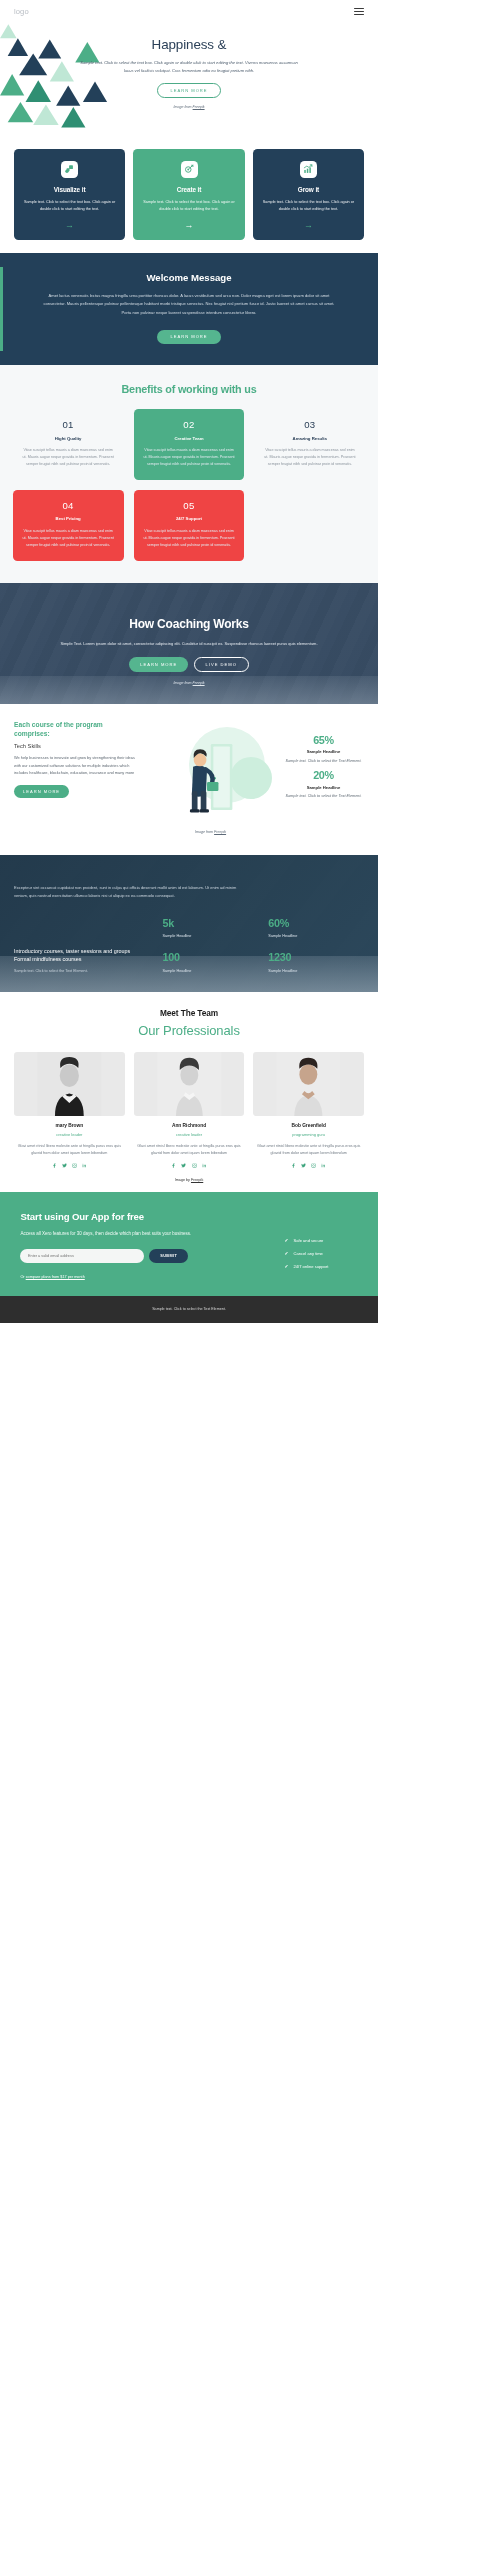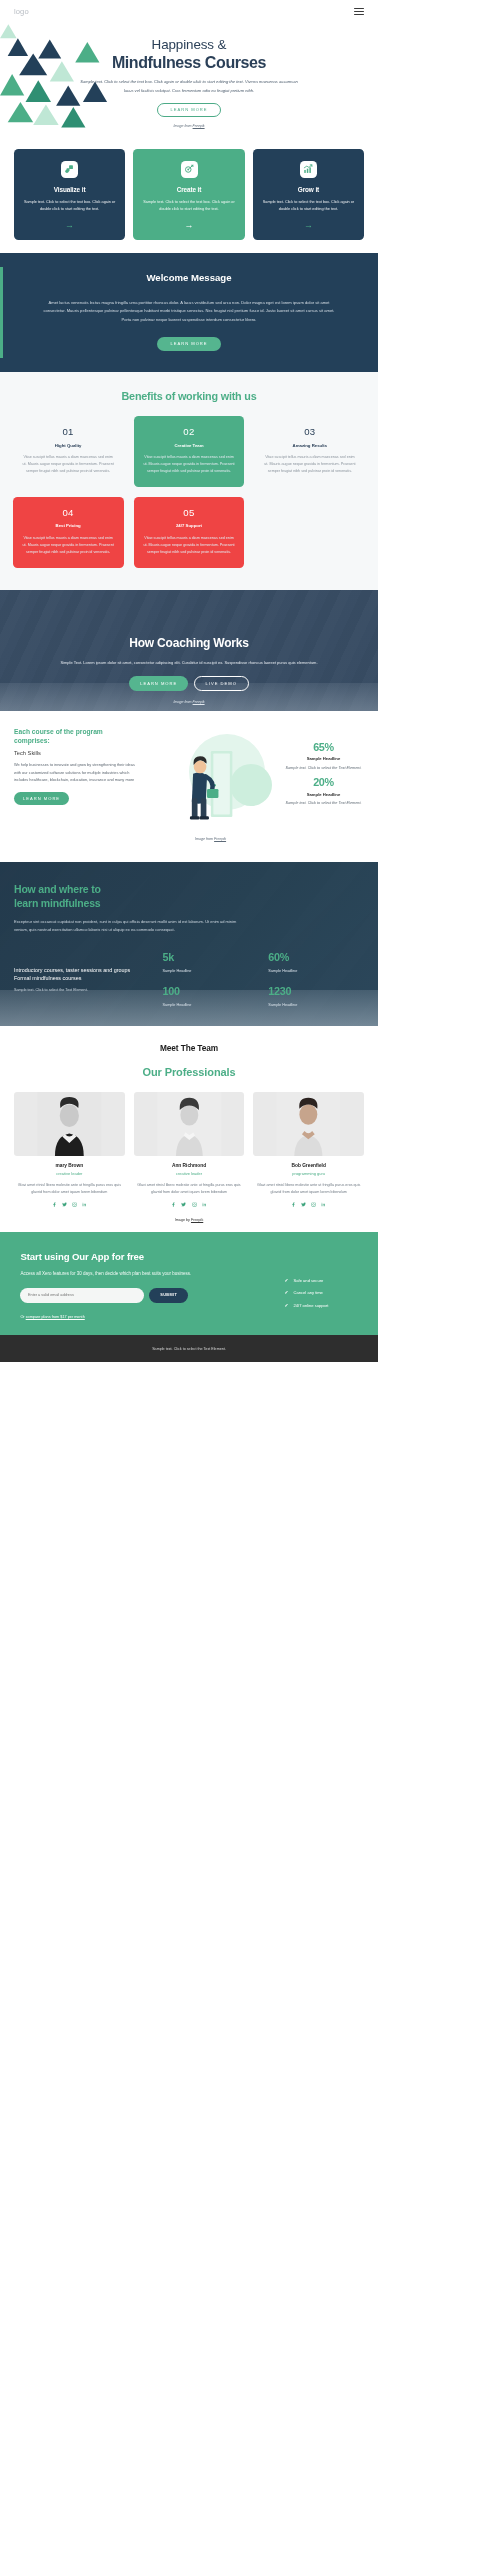--- a/index.html
+++ b/index.html
@@ -31,21 +31,21 @@
   .fic{width:17px;height:17px;background:#fff;border-radius:4.5px;margin:0 auto 8.3px;display:flex;align-items:center;justify-content:center}
   .fic svg{width:10.2px;height:10.2px}
   .fcard h3{font-size:6.4px;font-weight:700;margin-bottom:6.4px;letter-spacing:-0.1px}
   .fcard p{font-size:3.8px;line-height:1.85;opacity:.92}
   .arrow{margin-top:7.6px;font-size:9px;color:#4cae87;line-height:1}
   .fcard.green .arrow{color:#fff}
 
   
   .welcome{background:#234059;color:#fff;text-align:center;padding:19px 12.7px 21.7px;position:relative}
   .welcome:before{content:"";position:absolute;left:0;top:14px;bottom:14px;width:2.5px;background:#4cae87}
-  .welcome h2{font-size:9.6px;font-weight:700;margin-bottom:16px}
+  .welcome h2{font-size:9.6px;font-weight:700;margin-bottom:9px}
   .welcome p{width:300px;margin:0 auto;font-size:4.1px;line-height:2.15;color:#d6dee6}
   .btn-green{background:#55b58f;color:#fff;padding:4.5px 13.4px;margin-top:11.5px}
 
   
   .benefits{background:#f6f8f9;padding:18px 12.7px 21.7px}
   .benefits h2{text-align:center;font-size:10.8px;font-weight:700;color:#4cae87;margin-bottom:14px;letter-spacing:-0.2px}
   .bgrid{display:grid;grid-template-columns:repeat(3,1fr);gap:10px}
   .bcard{border-radius:4.5px;padding:10.2px 8.3px 11.5px;text-align:center;background:transparent}
   .bcard.green{background:#4cae87;color:#fff}
   .bcard.dark{background:#ef4444;color:#fff}
@@ -55,21 +55,21 @@
   .bcard.green .btitle,.bcard.dark .btitle{color:#fff}
   .bdesc{font-size:3.7px;line-height:1.95;color:#8b949d}
   .bcard.green .bdesc,.bcard.dark .bdesc{color:#e3eaf0}
 
   
   .coaching{position:relative;height:121px;background:#3d5066;overflow:hidden;text-align:center;color:#fff}
   .coach-bg{position:absolute;inset:0;background:
      linear-gradient(160deg,rgba(47,68,92,.82),rgba(47,68,92,.86)),
      repeating-linear-gradient(115deg,#6f7e90 0 9px,#61707f 9px 19px,#7d8b9b 19px 29px);}
   .coach-bg:after{content:"";position:absolute;left:0;right:0;bottom:0;height:28px;background:linear-gradient(180deg,rgba(140,155,170,.18),rgba(175,188,200,.40))}
-  .coach-inner{position:relative;z-index:5;padding-top:46px}
+  .coach-inner{position:relative;z-index:5;padding-top:34px}
   .coaching h2{font-size:12px;font-weight:700;letter-spacing:-0.2px}
   .coaching p{width:268px;margin:9px auto 0;font-size:4px;line-height:2;color:#e5eaf0}
   .coach-btns{margin-top:9.6px;display:flex;gap:5.7px;justify-content:center}
   .btn-green2{background:#55b58f;color:#fff;padding:4.5px 10.8px}
   .btn-outline-white{border:0.9px solid #fff;color:#fff;padding:3.8px 10.8px}
   .coaching .credit{color:#e2e8ee;margin-top:9px;position:relative;z-index:5}
 
   
   .program{background:#fff;padding:16.6px 14px 16.6px;display:flex;gap:9px;align-items:flex-start}
   .pg-left{width:124px}
@@ -90,32 +90,32 @@
 
   
   .mind{position:relative;background:#233a4c;color:#fff;padding:21.7px 14px 19px;overflow:hidden}
   .mind-bg{position:absolute;inset:0;background:
      linear-gradient(135deg,rgba(35,58,76,.97) 0%,rgba(40,66,84,.93) 55%,rgba(44,72,92,.95) 100%),
      repeating-linear-gradient(128deg,rgba(255,255,255,.05) 0 19px,rgba(255,255,255,0) 19px 54px);}
   .mind-bg:after{content:"";position:absolute;left:0;right:0;bottom:0;height:36px;background:linear-gradient(180deg,rgba(150,166,180,.25),rgba(186,199,210,.5));}
   .mind-in{position:relative;z-index:5}
   .mind h2{font-size:10.5px;font-weight:700;color:#4cae87;line-height:1.3;letter-spacing:-0.2px}
   .mind>.mind-in>p.lead{width:229px;font-size:4px;line-height:2;color:#ccd6df;margin-top:7.6px}
-  .mind-row{display:flex;gap:11.5px;margin-top:16.6px;align-items:center}
+  .mind-row{display:flex;gap:11.5px;margin-top:16.6px;align-items:flex-end}
   .mind-left{width:137px}
   .mind-left h4{font-size:5.4px;font-weight:400;color:#fff;line-height:1.5}
   .mind-left .small{font-size:3.7px;color:#c9d3dc;margin-top:5.7px}
   .mind-stats{flex:1;display:grid;grid-template-columns:1fr 1fr;gap:12.7px 10.2px}
   .mnum{font-size:10.8px;font-weight:700;color:#4cae87;letter-spacing:-0.3px}
   .mlab{font-size:3.8px;color:#d8e1e9;margin-top:5.7px}
 
   
   .team{background:#fff;padding:16.6px 14px 10.2px;text-align:center}
   .team h2{font-size:8.3px;font-weight:700;color:#1b1b1b;letter-spacing:-0.1px}
-  .team h3{font-size:11px;font-weight:700;color:#4cae87;margin-top:13px;letter-spacing:-0.1px}
+  .team h3{font-size:13px;font-weight:400;color:#4cae87;margin-top:5px;letter-spacing:-0.1px}
   .tgrid{display:flex;gap:9px;margin-top:14px}
   .tcard{flex:1;text-align:center}
   .tphoto{width:100%;height:64px;border-radius:3.2px;overflow:hidden;position:relative;background:#e9e9e9}
   .tcard h4{font-size:4.8px;font-weight:700;color:#1b1b1b;margin-top:7px}
   .trole{font-size:4px;color:#4cae87;margin-top:3.8px}
   .tdesc{font-size:3.7px;color:#707a84;line-height:1.95;margin-top:5.7px}
   .tsoc{display:flex;gap:5.1px;justify-content:center;margin-top:5.7px;color:#3fa57e}
   .tsoc svg{width:5.1px;height:5.1px;fill:#3fa57e}
   .team .credit{margin-top:10.2px;font-style:normal;color:#333;font-size:3.7px}
 
@@ -176,21 +176,20 @@
         <polygon points="640,118 680,118 660,86" fill="#2f8f73"></polygon>
         <polygon points="710,140 748,140 729,108" fill="#bfe7d5"></polygon>
         <polygon points="664,150 704,150 684,118" fill="#234059"></polygon>
         <polygon points="700,178 738,178 719,146" fill="#234059"></polygon>
         <polygon points="726,92 750,92 738,70" fill="#2f8f73"></polygon>
       </g>
     </svg>
     <div class="hero-inner">
       <h1>
         <span>Happiness &amp;</span>
-        <b>Mindfulness Courses</b>
       </h1>
       <p>Sample text. Click to select the text box. Click again or double click to start editing the text. Viverra maecenas accumsan lacus vel facilisis volutpat. Cras fermentum odio eu feugiat pretium nibh.</p>
       <a class="btn btn-outline-green">LEARN MORE</a>
       <div class="credit">
         <span>Image from </span><u>Freepik</u>
       </div>
     </div>
   </div>
 
   <div class="features">
@@ -324,24 +323,20 @@
         <div class="stat-pct">20%</div>
         <div class="stat-h">Sample Headline</div>
         <div class="stat-p">Sample text. Click to select the Text Element.</div>
       </div>
     </div>
   </div>
 
   <div class="mind">
     <div class="mind-bg"></div>
     <div class="mind-in">
-      <h2>
-        <span>How and where to</span><br>
-        <span>learn mindfulness</span>
-      </h2>
       <p class="lead">Excepteur sint occaecat cupidatat non proident, sunt in culpa qui officia deserunt mollit anim id est laborum. Ut enim ad minim veniam, quis nostrud exercitation ullamco laboris nisi ut aliquip ex ea commodo consequat.</p>
       <div class="mind-row">
         <div class="mind-left">
           <h4>
             <span>Introductory courses, taster sessions and groups</span><br>
             <span>Formal mindfulness courses</span>
           </h4>
           <div class="small">Sample text. Click to select the Text Element.</div>
         </div>
         <div class="mind-stats">

